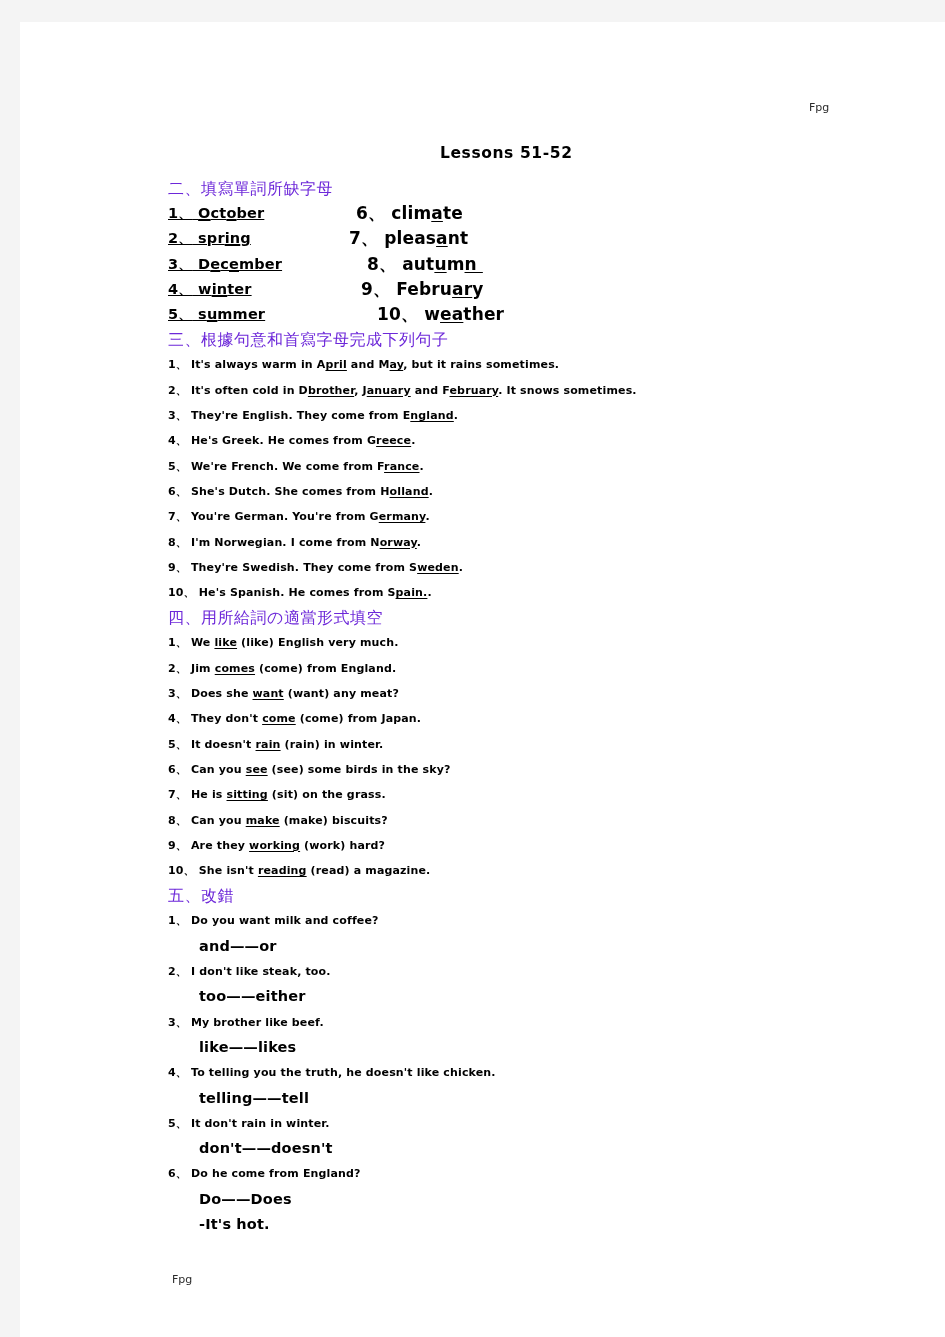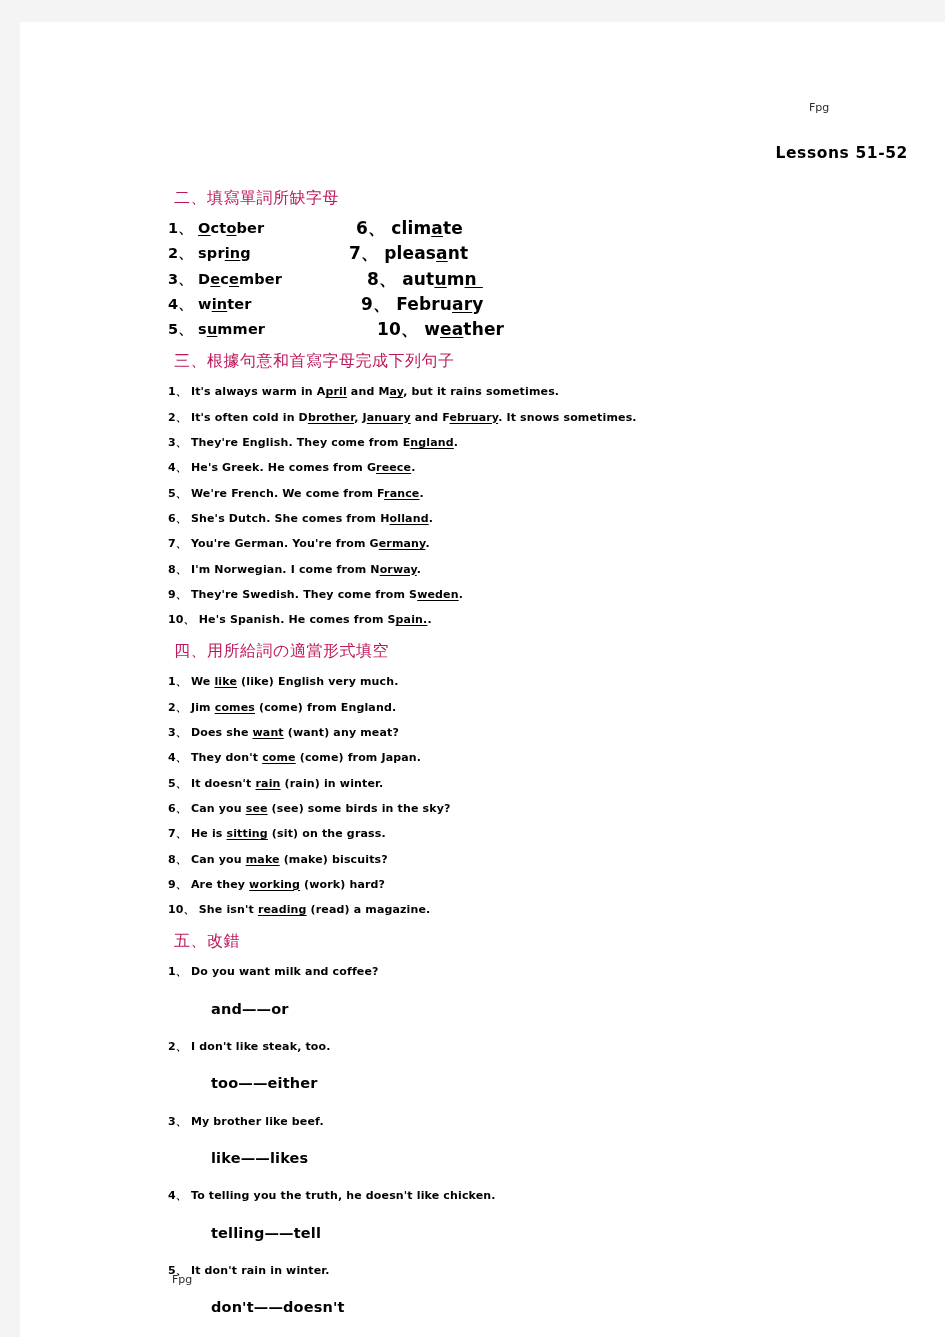--- a/index.html
+++ b/index.html
@@ -39,37 +39,37 @@
     font-size: 11px;
     color: #2b2b2b;
   }
   .content {
     position: absolute;
     left: 148px;
     top: 120px;
     width: 740px;
   }
   .doc-title {
-    text-align: right;
+    text-align: left;
     padding-left: 272px;
     font-family: "DejaVu Sans", sans-serif;
     font-size: 15.5px;
     font-weight: bold;
     color: #000000;
     letter-spacing: 0.6px;
-    margin: 0 0 21px 0;
+    margin: 0 0 12px 0;
     height: 22px;
     line-height: 22px;
   }
   .section-heading {
     font-family: "DejaVu Serif", serif;
     font-size: 16px;
-    color: #be185d;
+    color: #6d28d9;
     line-height: 25px;
-    margin: 6px;
+    margin: 0;
     letter-spacing: 0.5px;
     white-space: nowrap;
   }
   .qline {
     font-family: "DejaVu Sans", sans-serif;
     font-size: 11px;
     font-weight: bold;
     color: #000000;
     line-height: 25.3px;
     margin: 0;
@@ -78,21 +78,21 @@
   }
   .qline .num {
     display: inline-block;
   }
   .ans-line {
     font-family: "DejaVu Sans", sans-serif;
     font-size: 14.5px;
     font-weight: bold;
     color: #000000;
     line-height: 25.3px;
-    margin: 12px;
+    margin: 0;
     padding-left: 31px;
     white-space: nowrap;
     letter-spacing: 0.15px;
   }
   u.fill {
     text-decoration: underline;
     text-underline-offset: 2px;
   }
   .two-col-row {
     position: relative;
@@ -102,20 +102,21 @@
   .col-left {
     position: absolute;
     left: 0;
     top: 0;
     font-family: "DejaVu Sans", sans-serif;
     font-size: 14.5px;
     font-weight: bold;
     color: #000;
     line-height: 25.3px;
     letter-spacing: 0.15px;
+    text-decoration: underline;
   }
   .col-right {
     position: absolute;
     top: 0;
     font-family: "DejaVu Sans", sans-serif;
     font-size: 17px;
     font-weight: bold;
     color: #000;
     line-height: 25.3px;
     letter-spacing: 0.15px;

